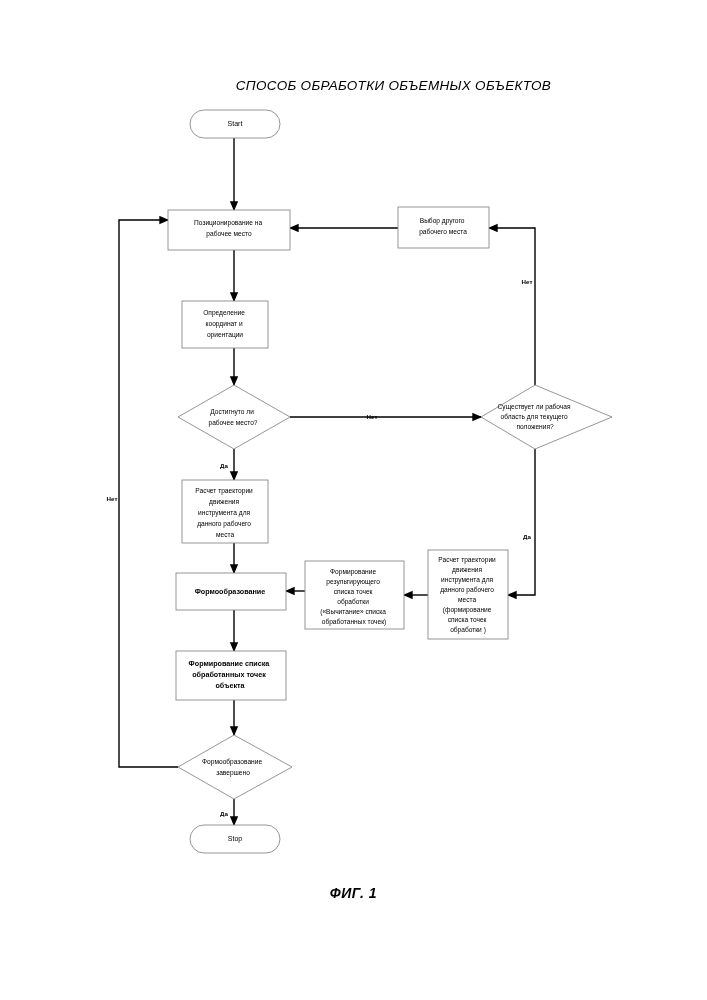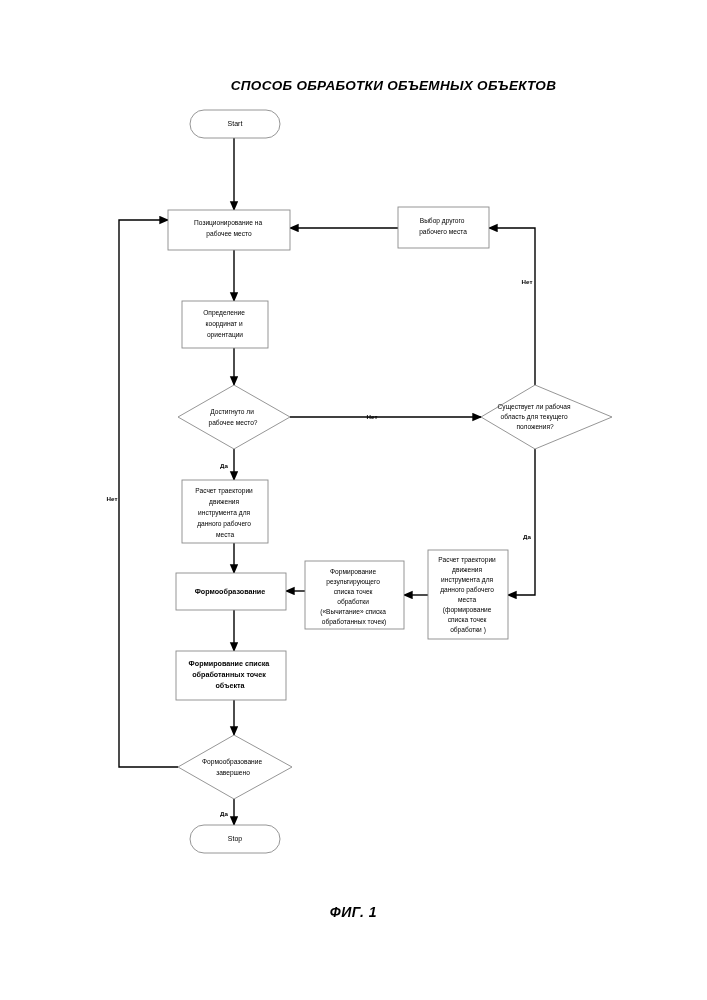--- a/index.html
+++ b/index.html
@@ -23,36 +23,35 @@
   }
   .doc-title {
     position: absolute;
     left: 0;
     top: 78px;
     width: 707px;
     text-align: center;
     padding-left: 80px;
     box-sizing: border-box;
     font-style: italic;
-    font-weight: bold;
+    font-weight: normal;
     font-size: 13.5px;
     letter-spacing: 0.3px;
     white-space: nowrap;
   }
   .fig-caption {
     position: absolute;
     left: 0;
     top: 885px;
     width: 707px;
     text-align: center;
     font-style: italic;
     font-weight: bold;
     font-size: 14px;
     letter-spacing: 0.5px;
-    margin-top: 19px;
   }
   svg#flow {
     position: absolute;
     left: 0;
     top: 0;
   }
   svg#flow text {
     font-family: "Liberation Sans", sans-serif;
     fill: #000000;
   }

